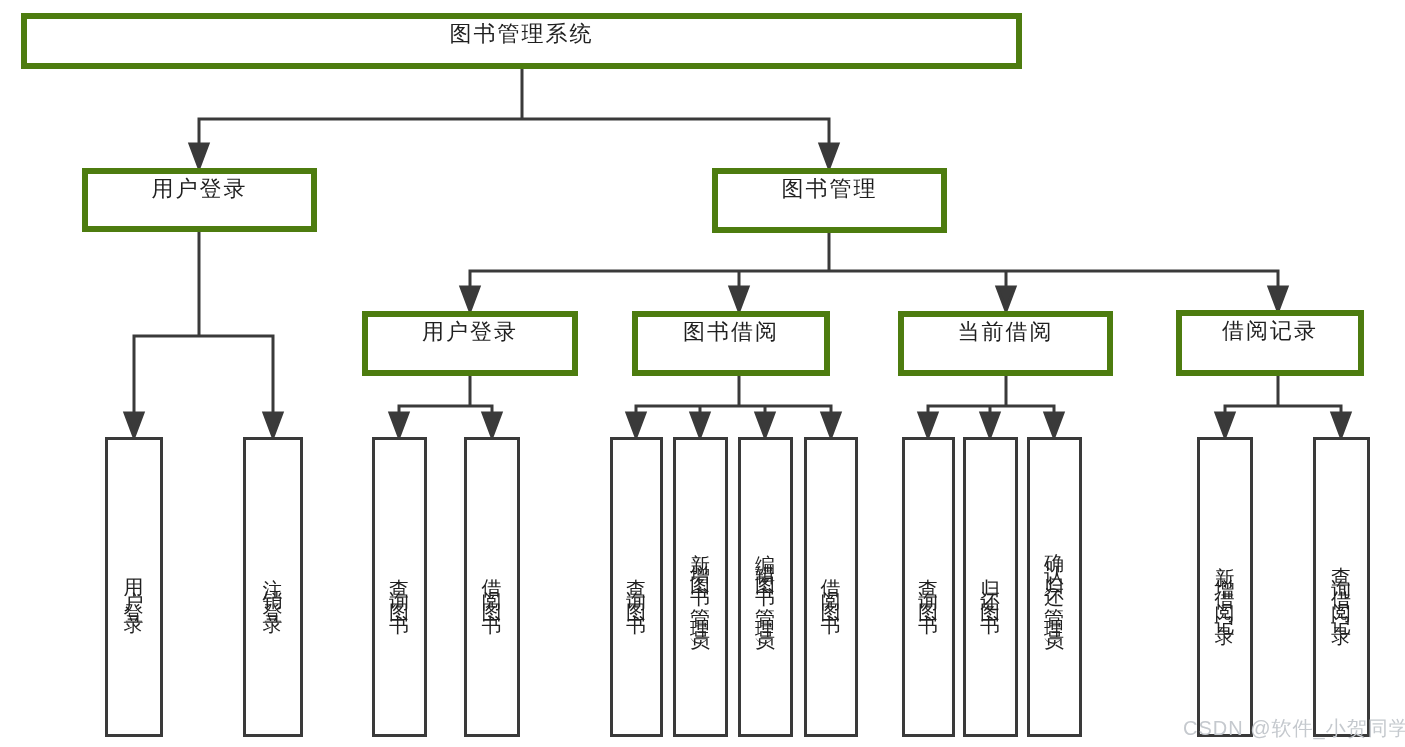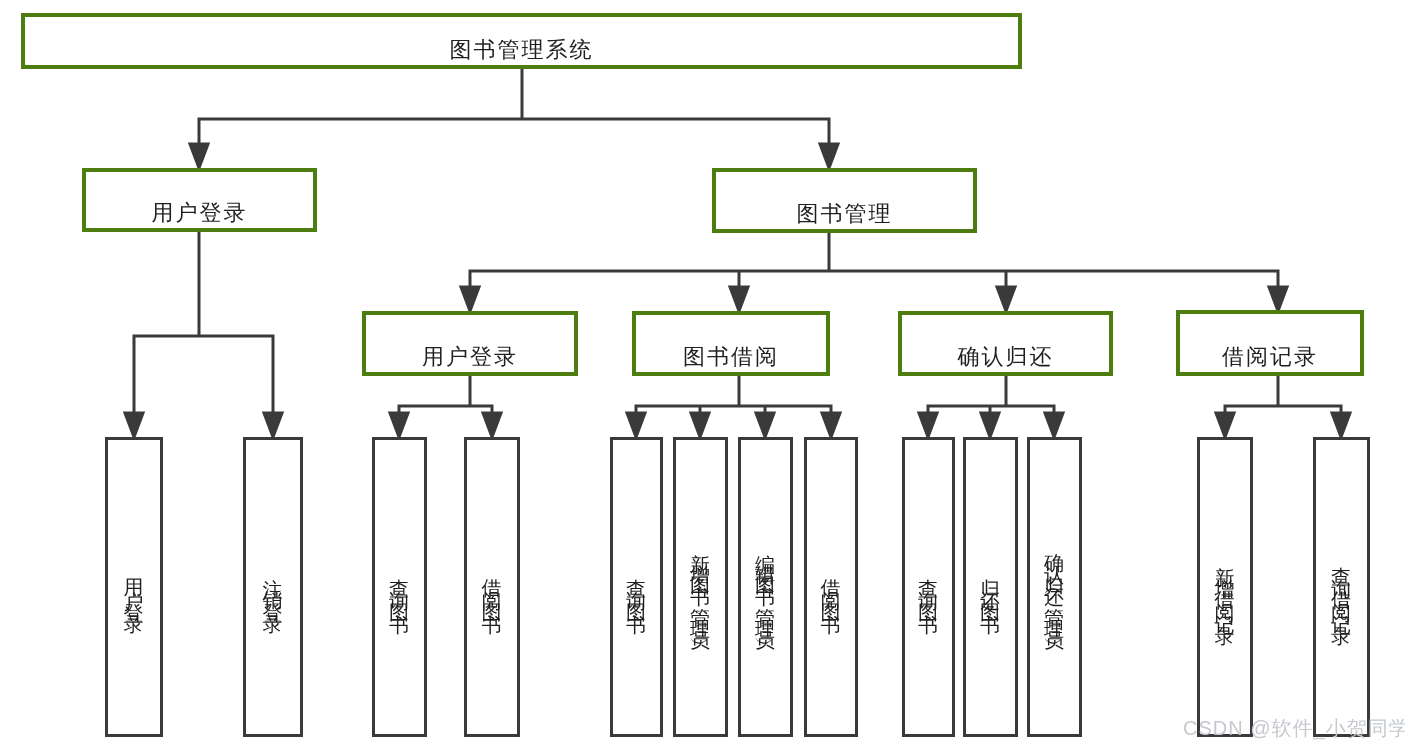--- a/index.html
+++ b/index.html
@@ -10,23 +10,23 @@
     font-family:"Liberation Sans","DejaVu Sans",sans-serif;
     overflow:hidden;
   }
   #connectors{
     position:absolute;left:0;top:0;width:1405px;height:747px;
     z-index:1;pointer-events:none;
   }
   .hnode{
     position:absolute;
     box-sizing:border-box;
-    border:4px solid #4d7c0f;
+    border:6px solid #4d7c0f;
     background:#ffffff;
-    display:flex;align-items:flex-end;justify-content:center;
+    display:flex;align-items:flex-start;justify-content:center;
     z-index:2;
   }
   .hnode span{
     font-size:22px;color:#1f1f1f;letter-spacing:2px;white-space:nowrap;
   }
   .vnode{
     position:absolute;
     box-sizing:border-box;
     border:3px solid #3a3a3a;
     background:#ffffff;
@@ -107,32 +107,32 @@
     </g>
   </svg>
 
   <div class="hnode" style="left:21px;top:13px;width:1001px;height:56px">
     <span>图书管理系统</span>
   </div>
 
   <div class="hnode" style="left:82px;top:168px;width:235px;height:64px">
     <span>用户登录</span>
   </div>
-  <div class="hnode" style="left:712px;top:168px;width:265px;height:65px">
+  <div class="hnode" style="left:712px;top:168px;width:235px;height:65px">
     <span>图书管理</span>
   </div>
 
   <div class="hnode" style="left:362px;top:311px;width:216px;height:65px">
     <span>用户登录</span>
   </div>
   <div class="hnode" style="left:632px;top:311px;width:198px;height:65px">
     <span>图书借阅</span>
   </div>
   <div class="hnode" style="left:898px;top:311px;width:215px;height:65px">
-    <span>确认归还</span>
+    <span>当前借阅</span>
   </div>
   <div class="hnode" style="left:1176px;top:310px;width:188px;height:66px">
     <span>借阅记录</span>
   </div>
 
   <div class="vnode" style="left:105px;width:58px">
     <span>用户登录</span>
   </div>
   <div class="vnode" style="left:243px;width:60px">
     <span>注销登录</span>

